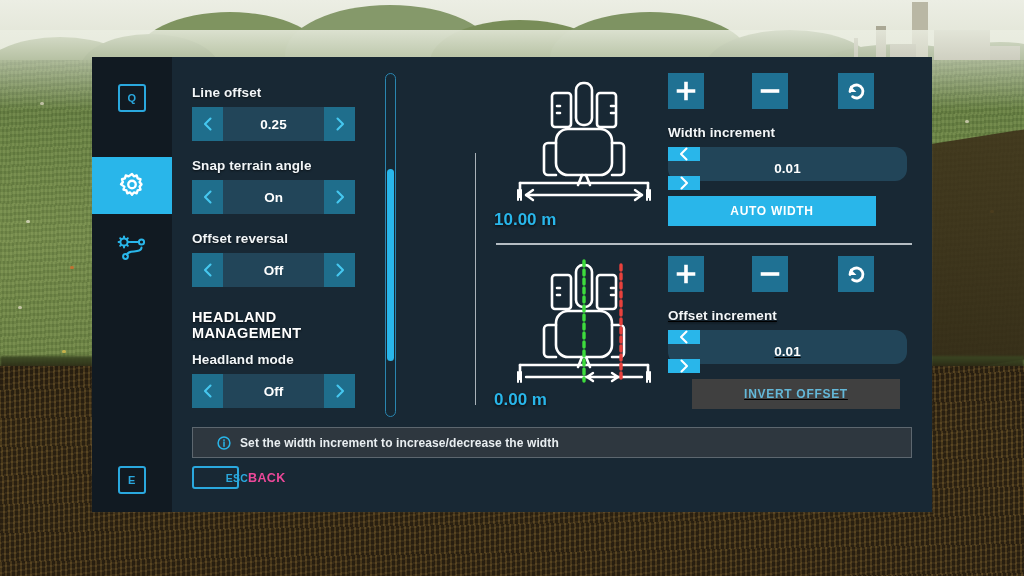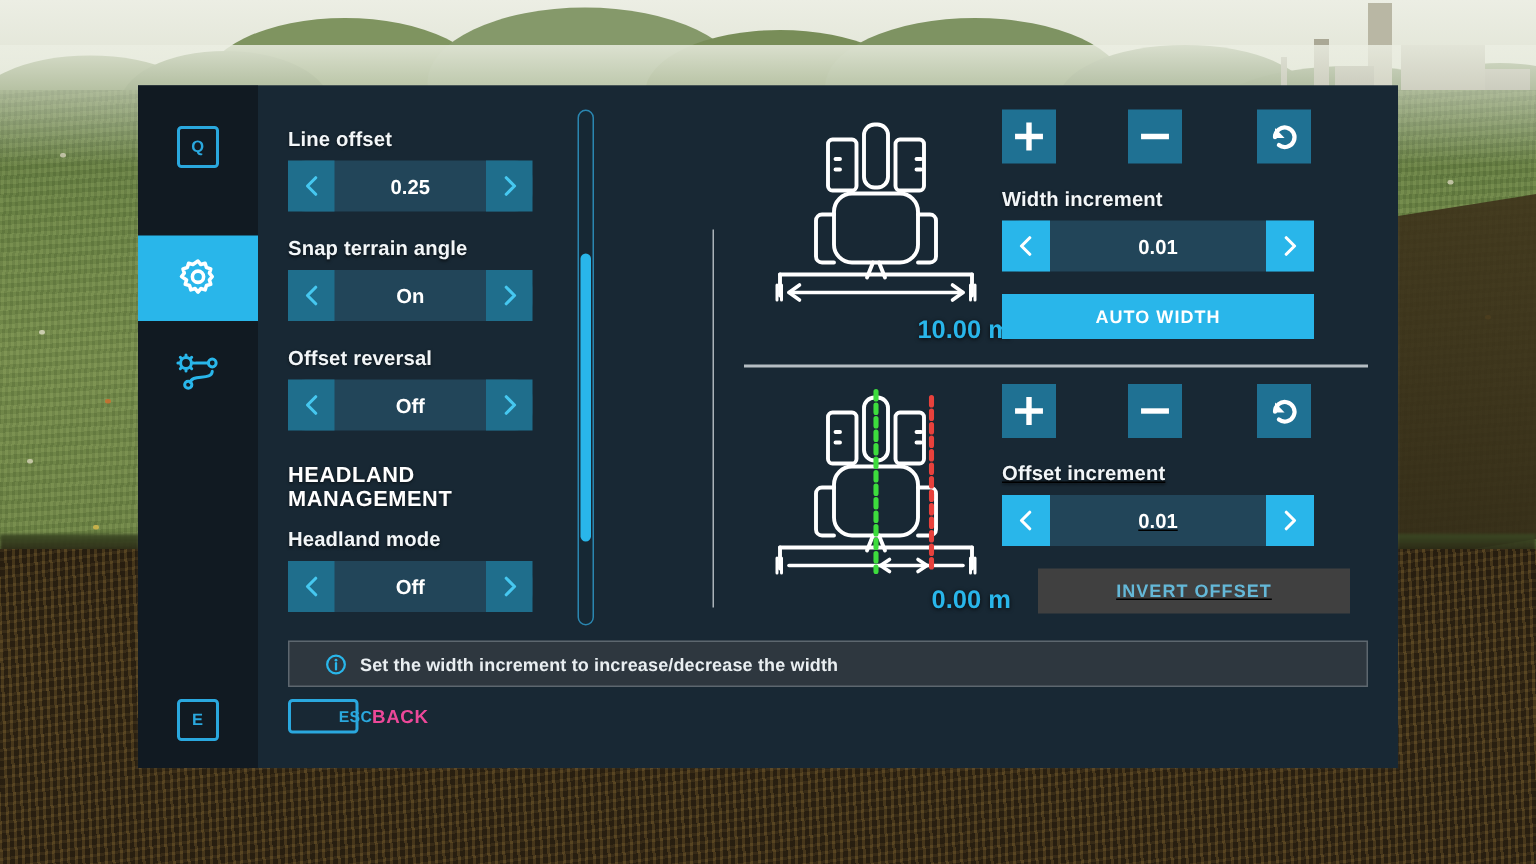--- a/index.html
+++ b/index.html
@@ -151,21 +151,21 @@
     position: absolute; left: 383px; top: 96px;
     width: 1px; height: 252px;
     background: rgba(226,232,236,.72);
   }
 
   
   .diagram { position: absolute; }
   #diagram-width  { left: 402px; top: 18px;  width: 180px; height: 170px; }
   #diagram-offset { left: 402px; top: 200px; width: 180px; height: 168px; }
   .dim-text {
-    position: absolute; width: 100%; text-align: right;
+    position: absolute; width: 100%; text-align: left;
     color: #29b6ea; font-size: 17px; font-weight: bold;
     text-shadow: 0 1px 3px rgba(0,0,0,.8);
   }
   #dim-width  { top: 135px; }
   #dim-offset { top: 133px; }
 
   
   .rc { position: absolute; width: 210px; }
   #rc-width  { left: 576px; top: 16px; }
   #rc-offset { left: 576px; top: 199px; text-decoration: underline; }
@@ -176,21 +176,21 @@
     width: 36px; height: 36px;
     background: #1f7193;
     display: flex; align-items: center; justify-content: center;
     cursor: pointer;
   }
   .iconbtn.plus  { left: 0; }
   .iconbtn.minus { left: 84px; }
   .iconbtn.reset { left: 170px; }
 
   .rc .field-label { margin-bottom: 7px; }
-  .rc .stepper { width: 208px; height: 34px; margin-bottom: 15px; }
+  .rc .stepper { width: 239px; height: 34px; margin-bottom: 15px; flex-direction: column; }
   .rc .stepper .arrow { width: 32px; }
   .rc .stepper .arrow.left  { background: #29b6ea; }
   .rc .stepper .arrow.right { background: #29b6ea; }
 
   .wide-btn {
     width: 208px; height: 30px;
     display: flex; align-items: center; justify-content: center;
     font-size: 12px; font-weight: bold; letter-spacing: .7px;
     cursor: pointer;
   }

